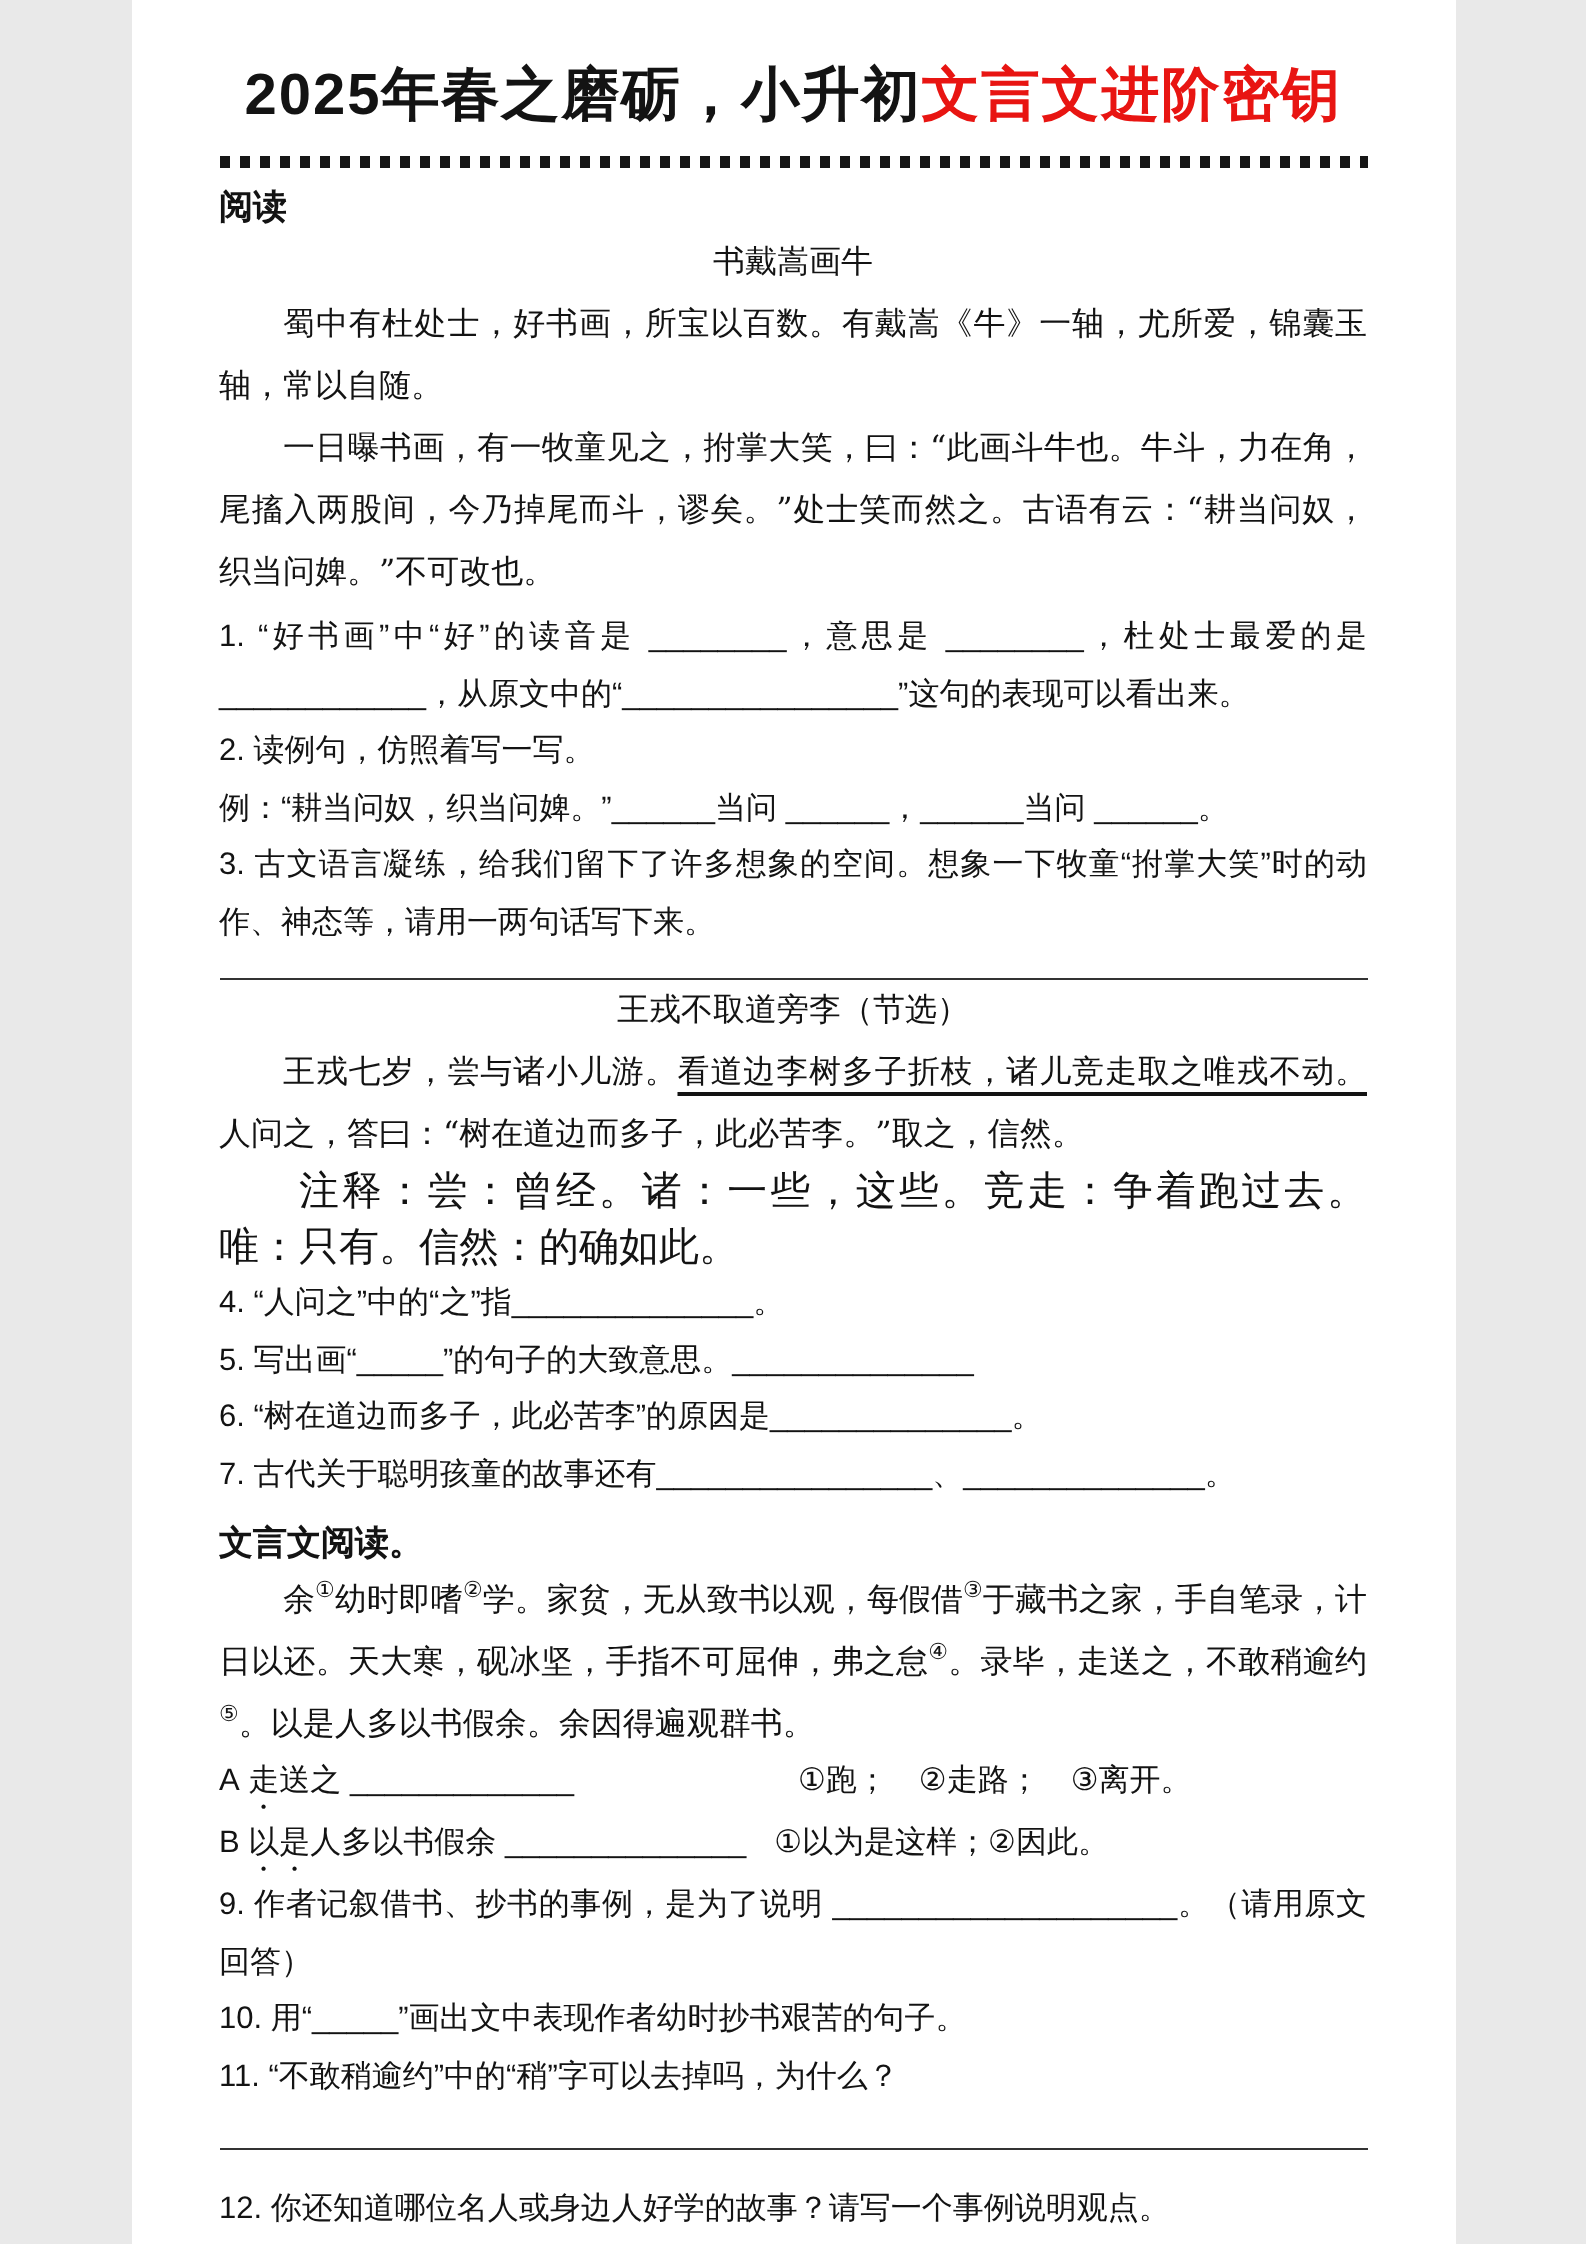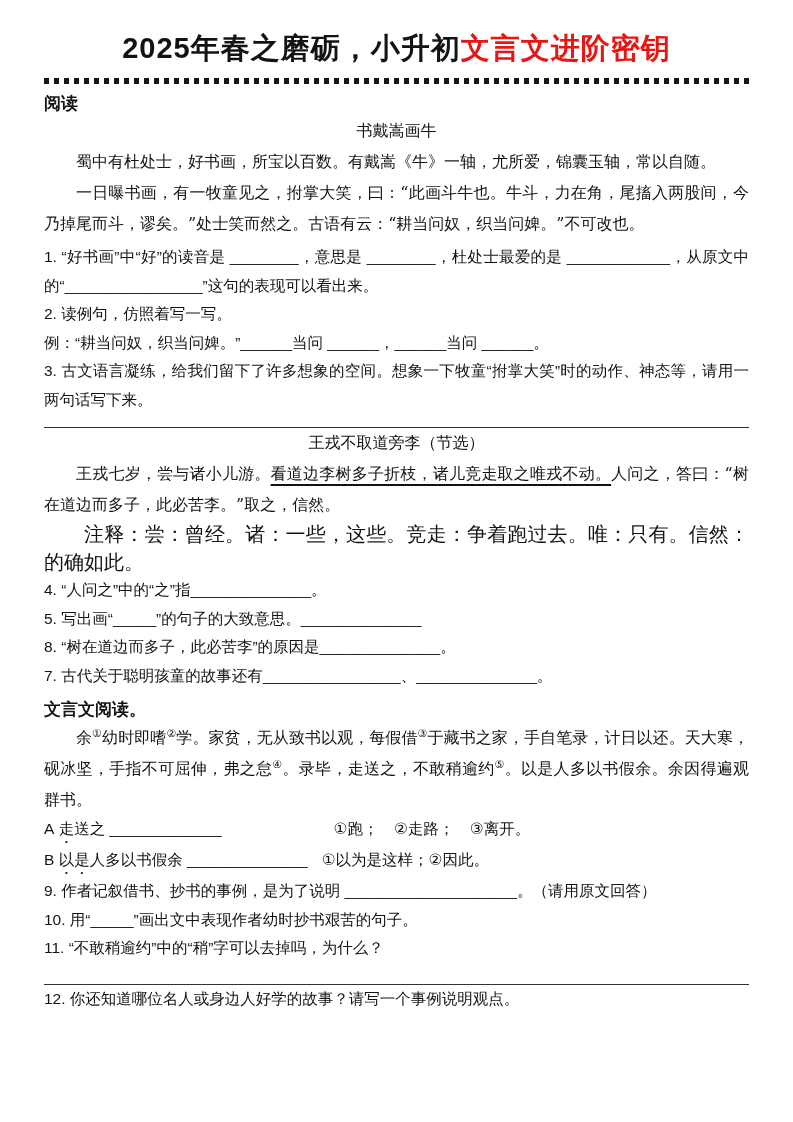--- a/index.html
+++ b/index.html
@@ -1,17 +1,17 @@
 <!DOCTYPE html>
 <html><head>
 <meta charset="utf-8">
 <style>
   html,body{margin:0;padding:0;background:#e9e9e9;}
   .page{
-    width:793px;height:1122px;margin:0 auto;background:#ffffff;color:#131313;
+    width:662px;height:1122px;margin:0 auto;background:#ffffff;color:#131313;
     box-sizing:border-box;padding:30px 44px 0 44px;overflow:hidden;
     font-family:"Liberation Sans","DejaVu Sans",sans-serif;
   }
   .doc-title{
     text-align:center;font-size:29px;font-weight:bold;letter-spacing:1px;
     line-height:36px;white-space:nowrap;
   }
   .dotted-divider{
     height:6px;margin:12px 0 6px 0;
     background:repeating-linear-gradient(90deg,#161616 0 5px,transparent 5px 10px);
@@ -32,21 +32,21 @@
   .q{font-size:15.5px;line-height:28.5px;margin:0;text-align:justify;}
   .ul-seg{text-decoration:underline;text-underline-offset:5px;text-decoration-thickness:1.5px;}
   sup.circ{font-size:11px;line-height:0;vertical-align:super;}
   .em-dot{
     -webkit-text-emphasis:dot #111;-webkit-text-emphasis-position:under right;
     text-emphasis:dot #111;text-emphasis-position:under right;
   }
   .answer-line{border-bottom:1.5px solid #333;height:1px;}
   .line1{margin-top:12px;}
   .line2{margin-top:20px;}
-  .q12{}
+  .q12{margin-top:16px;}
   .opt-a{margin-left:112px;}
   .opt-b{margin-left:14px;}
   .gap-top{margin-top:4px;}
 </style>
 </head>
 <body>
 
 <div class="page">
 
   <div class="doc-title">
@@ -68,21 +68,21 @@
 
   <div class="answer-line line1"></div>
 
 
   <div class="passage-title">王戎不取道旁李（节选）</div>
   <p class="passage-p"><span>王戎七岁，尝与诸小儿游。</span><span class="ul-seg">看道边李树多子折枝，诸儿竞走取之唯戎不动。</span><span>人问之，答曰：“树在道边而多子，此必苦李。”取之，信然。</span></p>
   <p class="notes-p">注释：尝：曾经。诸：一些，这些。竞走：争着跑过去。唯：只有。信然：的确如此。</p>
 
   <p class="q">4. “人问之”中的“之”指______________。</p>
   <p class="q">5. 写出画“_____”的句子的大致意思。______________</p>
-  <p class="q">8. “树在道边而多子，此必苦李”的原因是______________。</p>
+  <p class="q">6. “树在道边而多子，此必苦李”的原因是______________。</p>
   <p class="q">7. 古代关于聪明孩童的故事还有________________、______________。</p>
 
   <div class="sec-heading">文言文阅读。</div>
 
   <p class="passage-p"><span>余</span><sup class="circ">①</sup><span>幼时即嗜</span><sup class="circ">②</sup><span>学。家贫，无从致书以观，每假借</span><sup class="circ">③</sup><span>于藏书之家，手自笔录，计日以还。天大寒，砚冰坚，手指不可屈伸，弗之怠</span><sup class="circ">④</sup><span>。录毕，走送之，不敢稍逾约</span><sup class="circ">⑤</sup><span>。以是人多以书假余。余因得遍观群书。</span></p>
 
 
   <p class="q"><span>A</span>&nbsp;<span class="em-dot">走</span><span>送之</span><span> _____________</span><span class="opt-a">①跑；　②走路；　③离开。</span></p>
 
   <p class="q"><span>B</span>&nbsp;<span class="em-dot">以是</span><span>人多以书假余</span><span> ______________</span><span class="opt-b">①以为是这样；②因此。</span></p>

